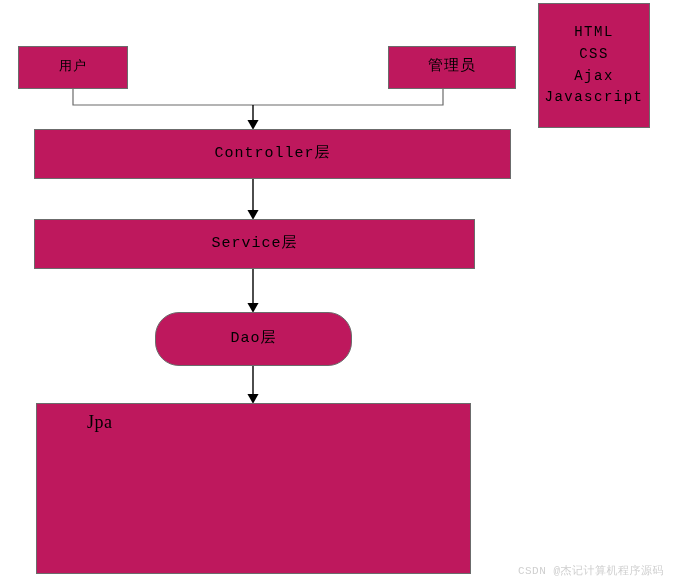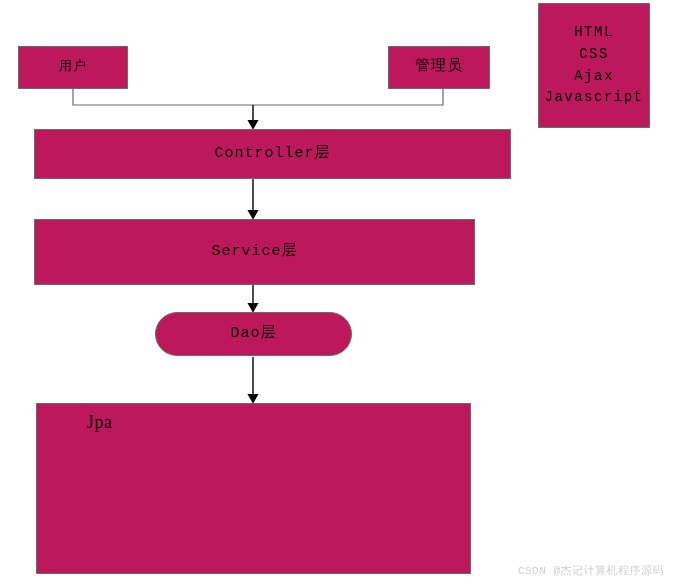--- a/index.html
+++ b/index.html
@@ -28,27 +28,27 @@
     color: #000000;
     font-family: "Liberation Mono", monospace;
     letter-spacing: 1px;
   }
   .node-label {
     white-space: pre;
     line-height: 1.25;
   }
   
   #actor-user   { left: 18px;  top: 46px;  width: 110px; height: 43px; font-size: 13px; }
-  #actor-admin  { left: 388px; top: 46px;  width: 102px; height: 43px; font-size: 15px; }
+  #actor-admin  { left: 388px; top: 46px;  width: 128px; height: 43px; font-size: 15px; }
   
   #layer-controller { left: 34px; top: 129px; width: 477px; height: 50px; font-size: 15px; }
-  #layer-service    { left: 34px; top: 219px; width: 441px; height: 66px; font-size: 15px; }
+  #layer-service    { left: 34px; top: 219px; width: 441px; height: 50px; font-size: 15px; }
   
   #layer-dao {
-    left: 155px; top: 312px; width: 197px; height: 44px;
+    left: 155px; top: 312px; width: 197px; height: 54px;
     border-radius: 24px; font-size: 15px;
   }
   
   #jpa-container {
     left: 36px; top: 403px; width: 435px; height: 171px;
     display: block;
   }
   #jpa-title {
     position: absolute;
     left: 50px; top: 8px;

